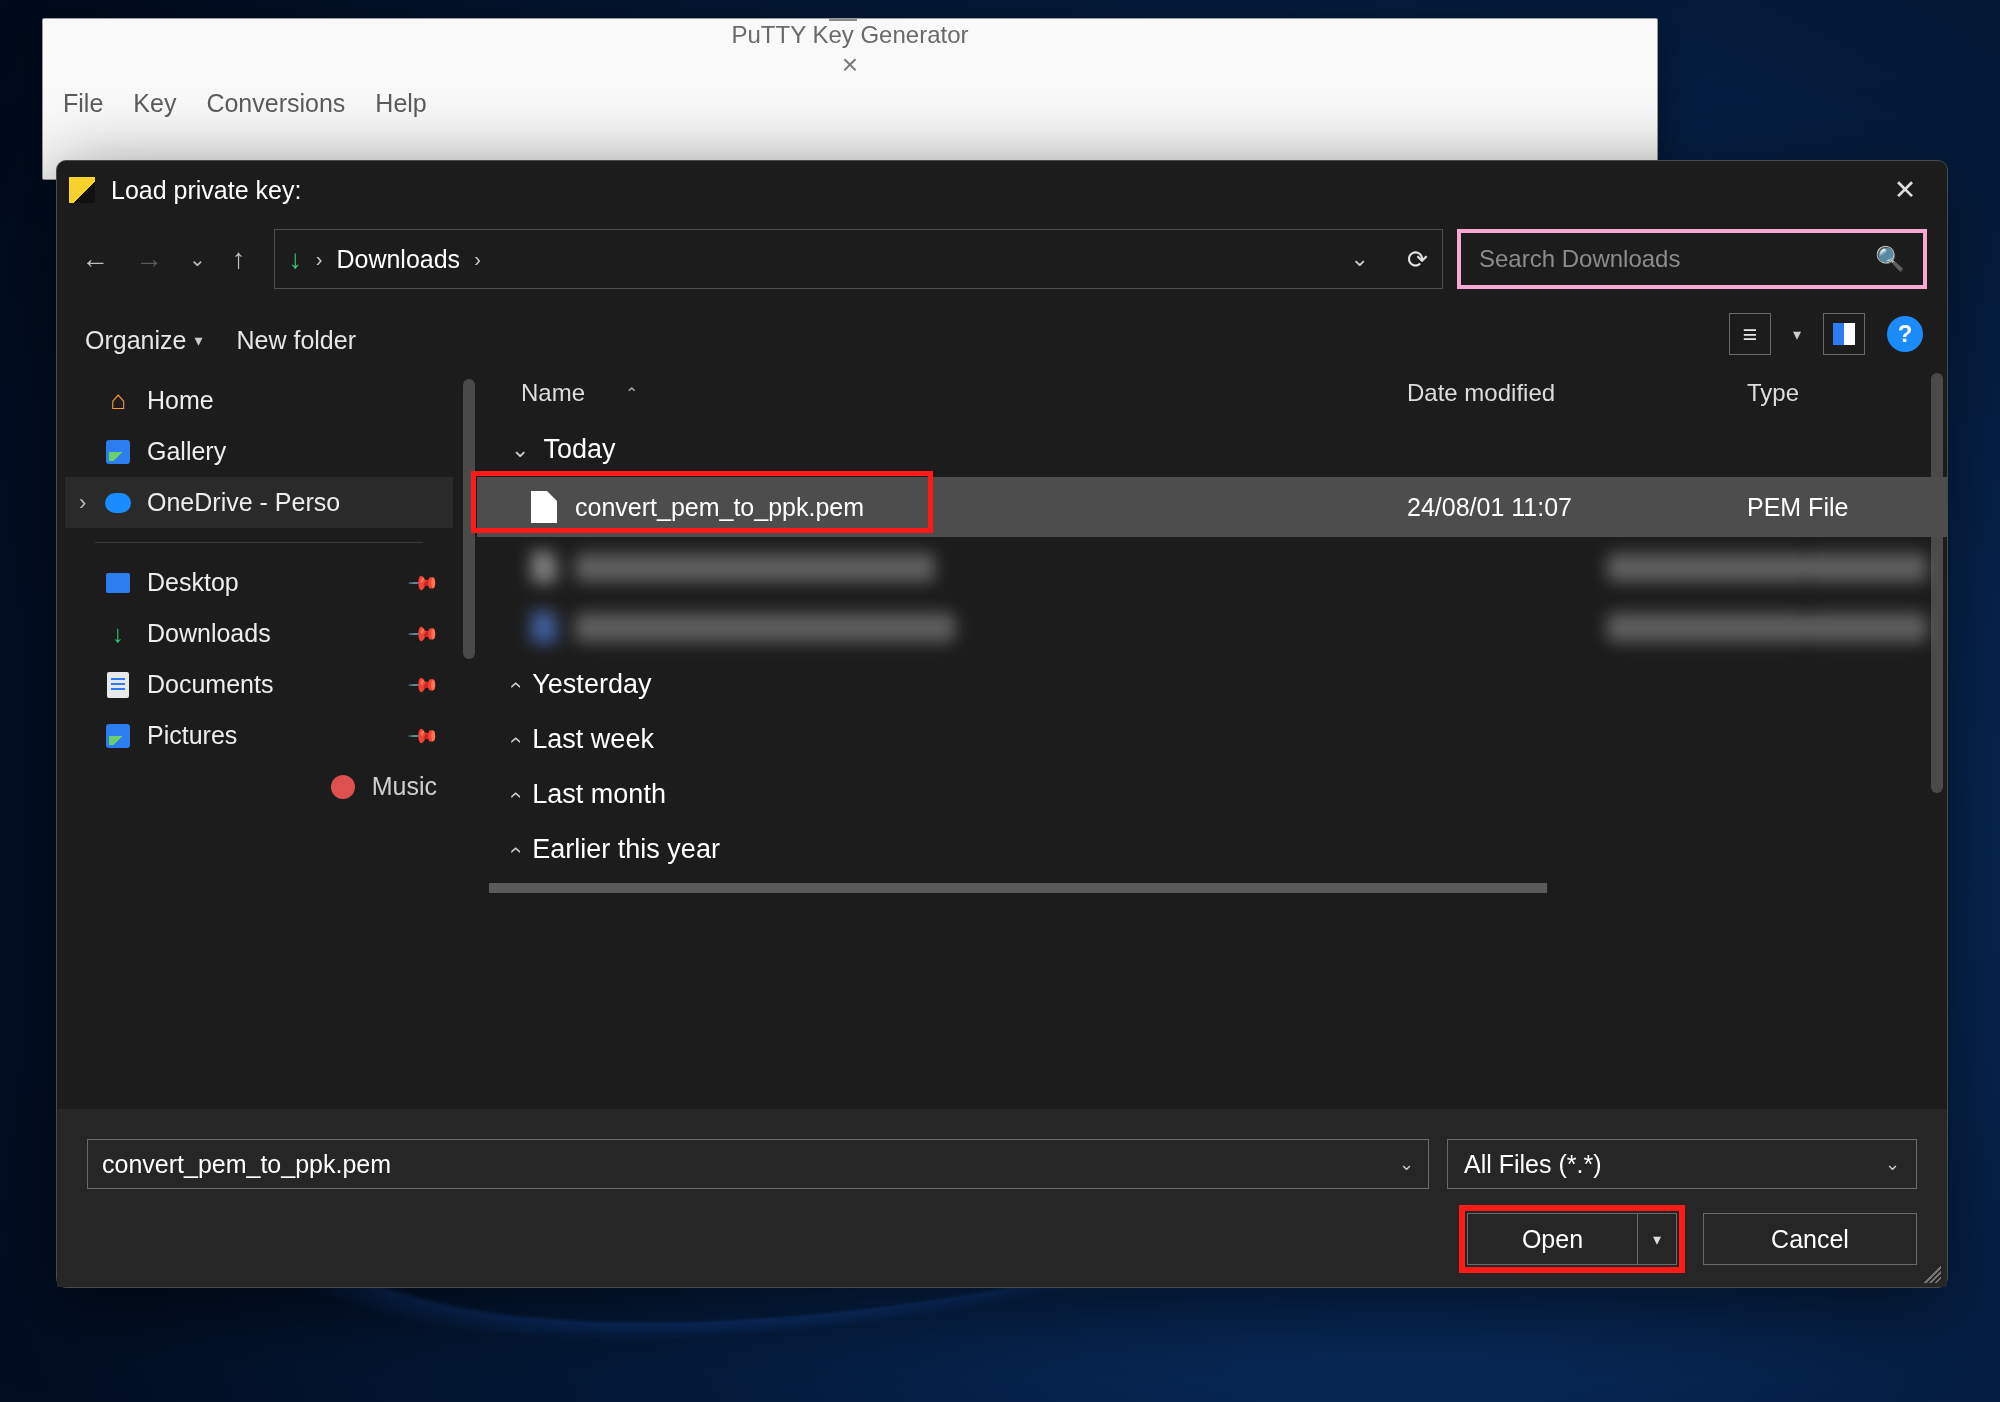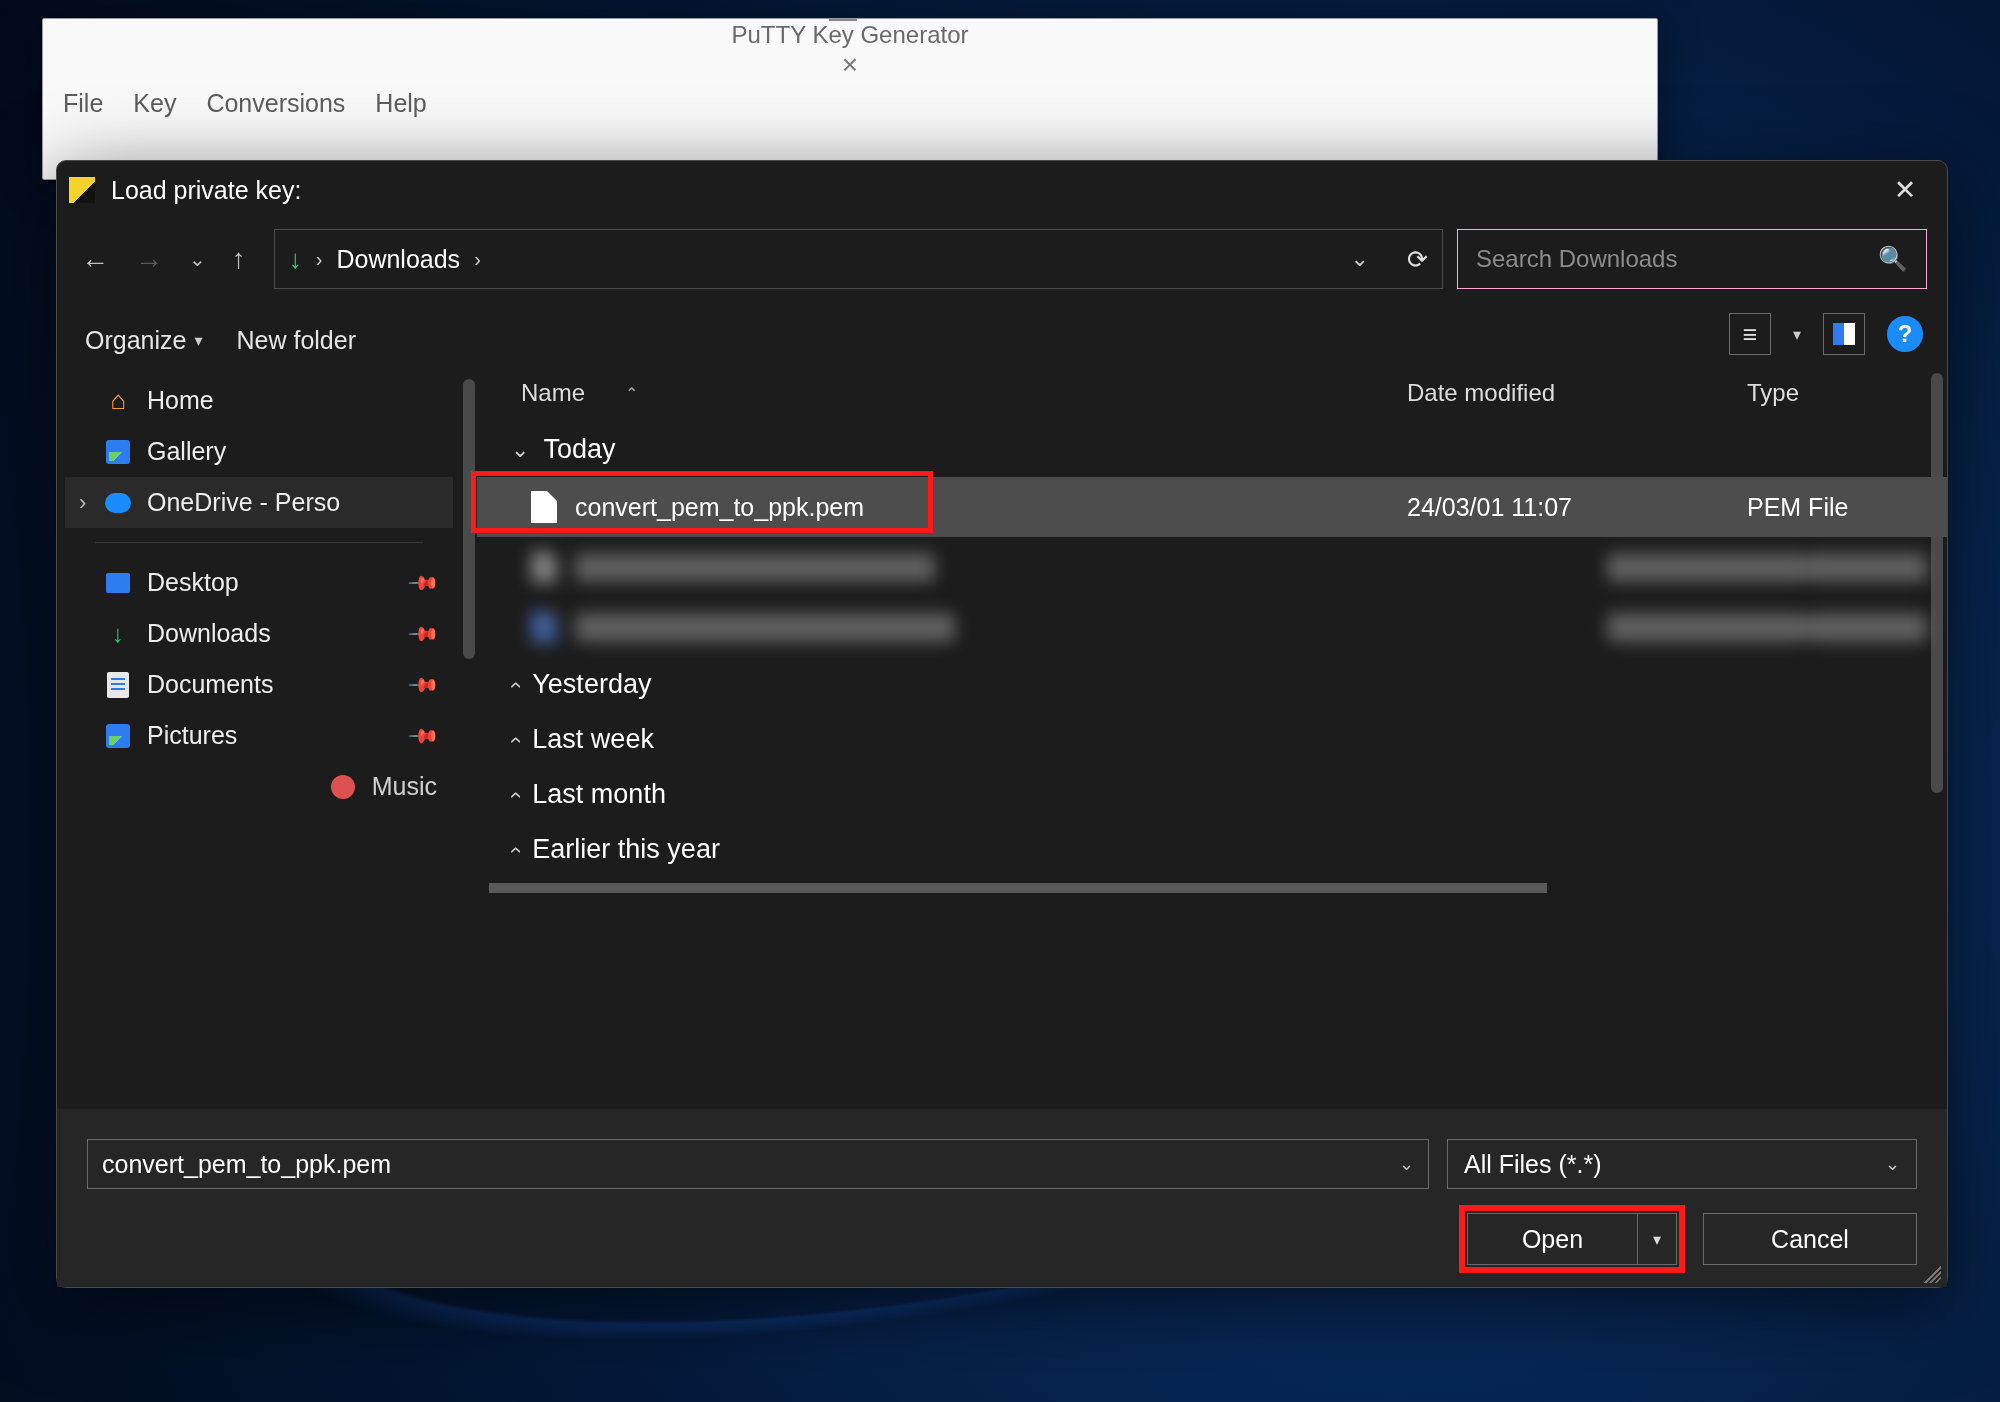--- a/index.html
+++ b/index.html
@@ -71,21 +71,21 @@
     background: #1c1c1c;
   }
   .breadcrumb .dl-glyph { color: #2ecc71; font-size: 26px; font-weight: bold; }
   .breadcrumb .sep { color: #cfcfcf; font-size: 20px; }
   .breadcrumb .crumb { font-size: 25px; color: #fff; }
   .breadcrumb .spacer { flex: 1; }
   .breadcrumb .bc-chevron { font-size: 22px; color: #cfcfcf; margin-right: 24px; }
   .breadcrumb .refresh { font-size: 25px; color: #e0e0e0; }
 
   .searchbox {
-    width: 470px; height: 60px; border: 1px solid #f9a8d4;
+    width: 470px; height: 60px; border: 4px solid #f9a8d4;
     display: flex; align-items: center; padding: 4px 18px; gap: 14px;
     color: #8c8c8c; font-size: 24px;
   }
   .searchbox input {
     flex: 1; background: transparent; border: none; outline: none;
     color: #e8e8e8; font-size: 24px;
   }
   .searchbox input::placeholder { color: #8c8c8c; }
 
   .dlg-toolbar {
@@ -359,21 +359,21 @@
 
       <div class="group-row">
         <span class="group-chev">⌄</span>
         <span>Today</span>
       </div>
 
       <div class="file-row sel" style="position:relative;">
         <div class="redbox-name" style="left:-6px; top:-6px; width:462px; height:62px;"></div>
         <span class="file-ico"></span>
         <span class="file-name">convert_pem_to_ppk.pem</span>
-        <span class="file-date">24/03/01 11:07</span>
+        <span class="file-date">24/08/01 11:07</span>
         <span class="file-type">PEM File</span>
       </div>
 
       <div class="file-row blur-row">
         <span class="file-ico" style="background:#888;"></span>
         <span class="file-name" style="background:#666; color:transparent; border-radius:6px; width:360px; flex:0 0 360px;">x</span>
         <span style="flex:1"></span>
         <span class="file-date" style="background:#666; color:transparent; border-radius:6px; width:200px;">x</span>
         <span class="file-type" style="background:#666; color:transparent; border-radius:6px; width:120px;">x</span>
       </div>

